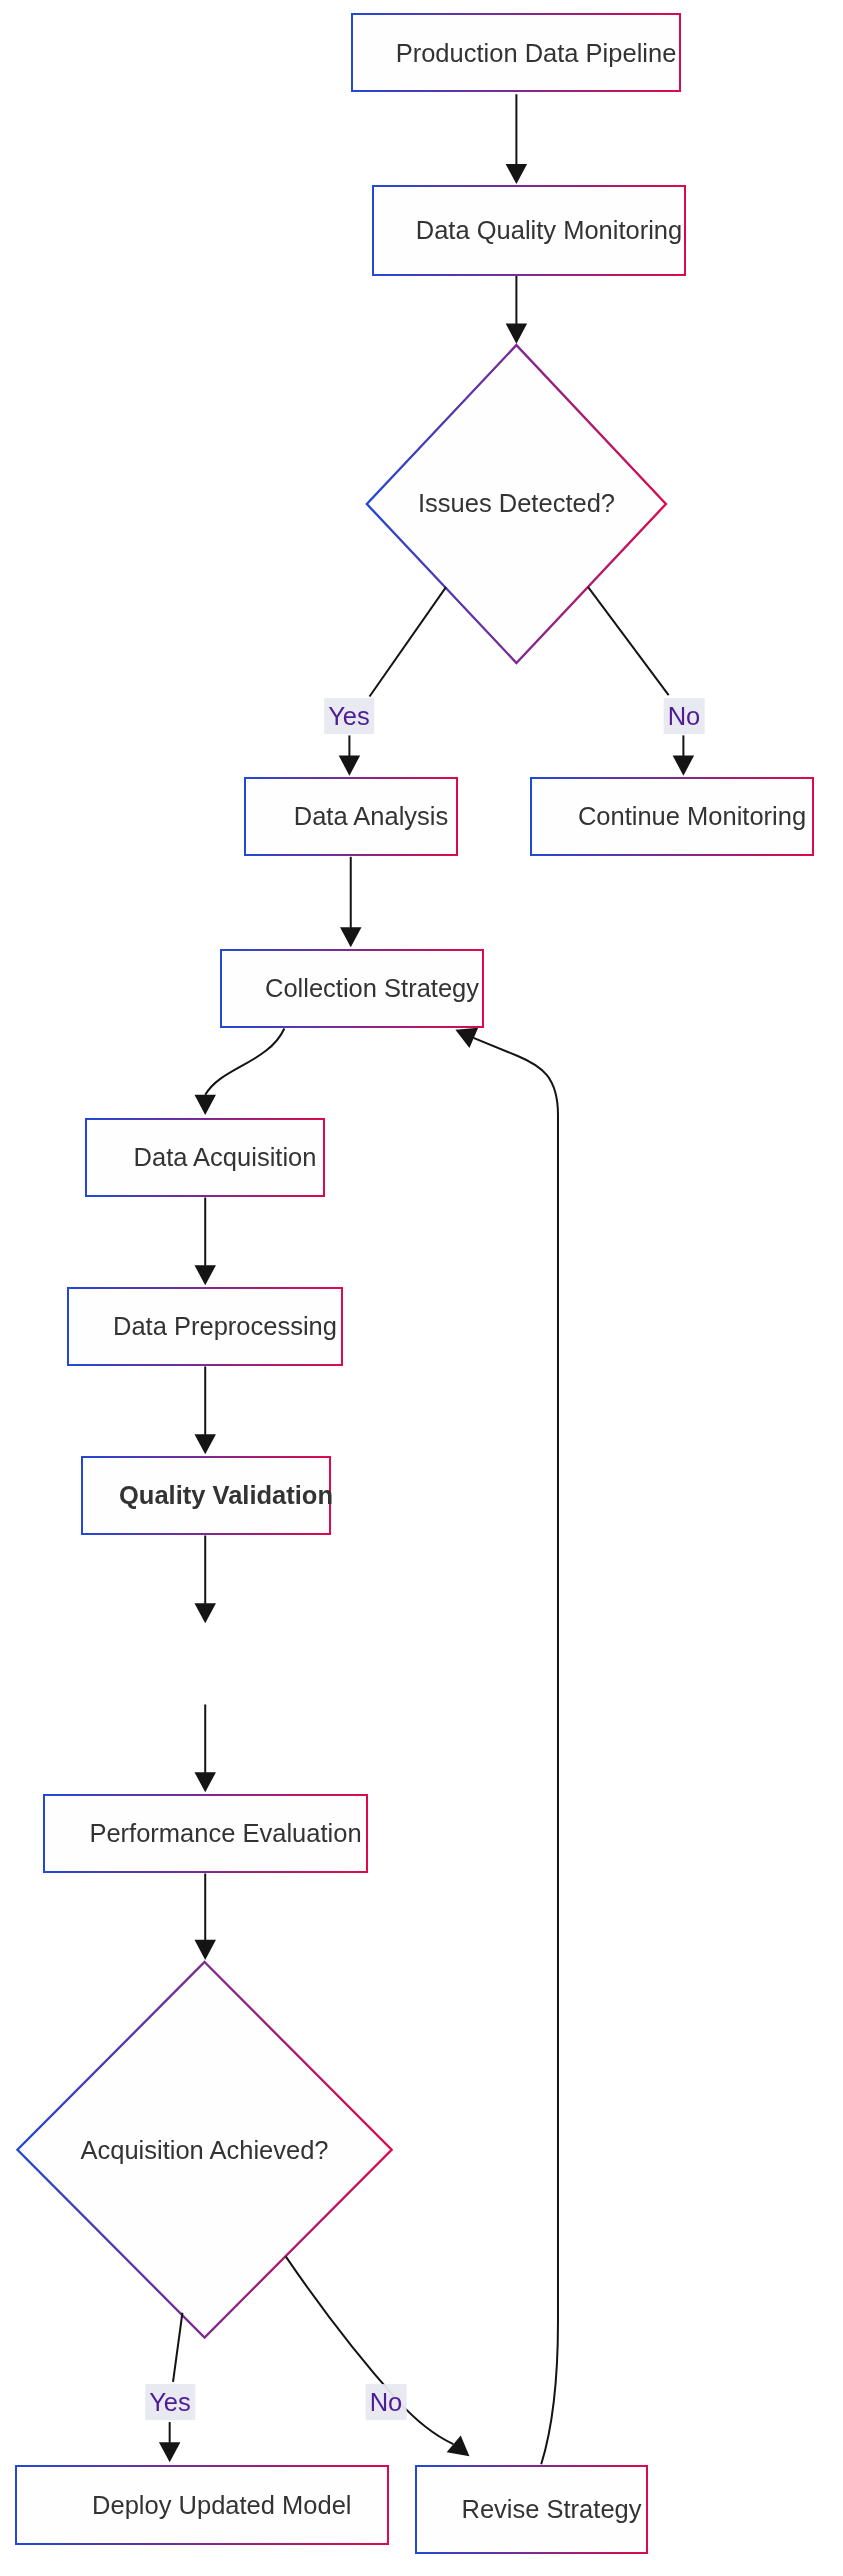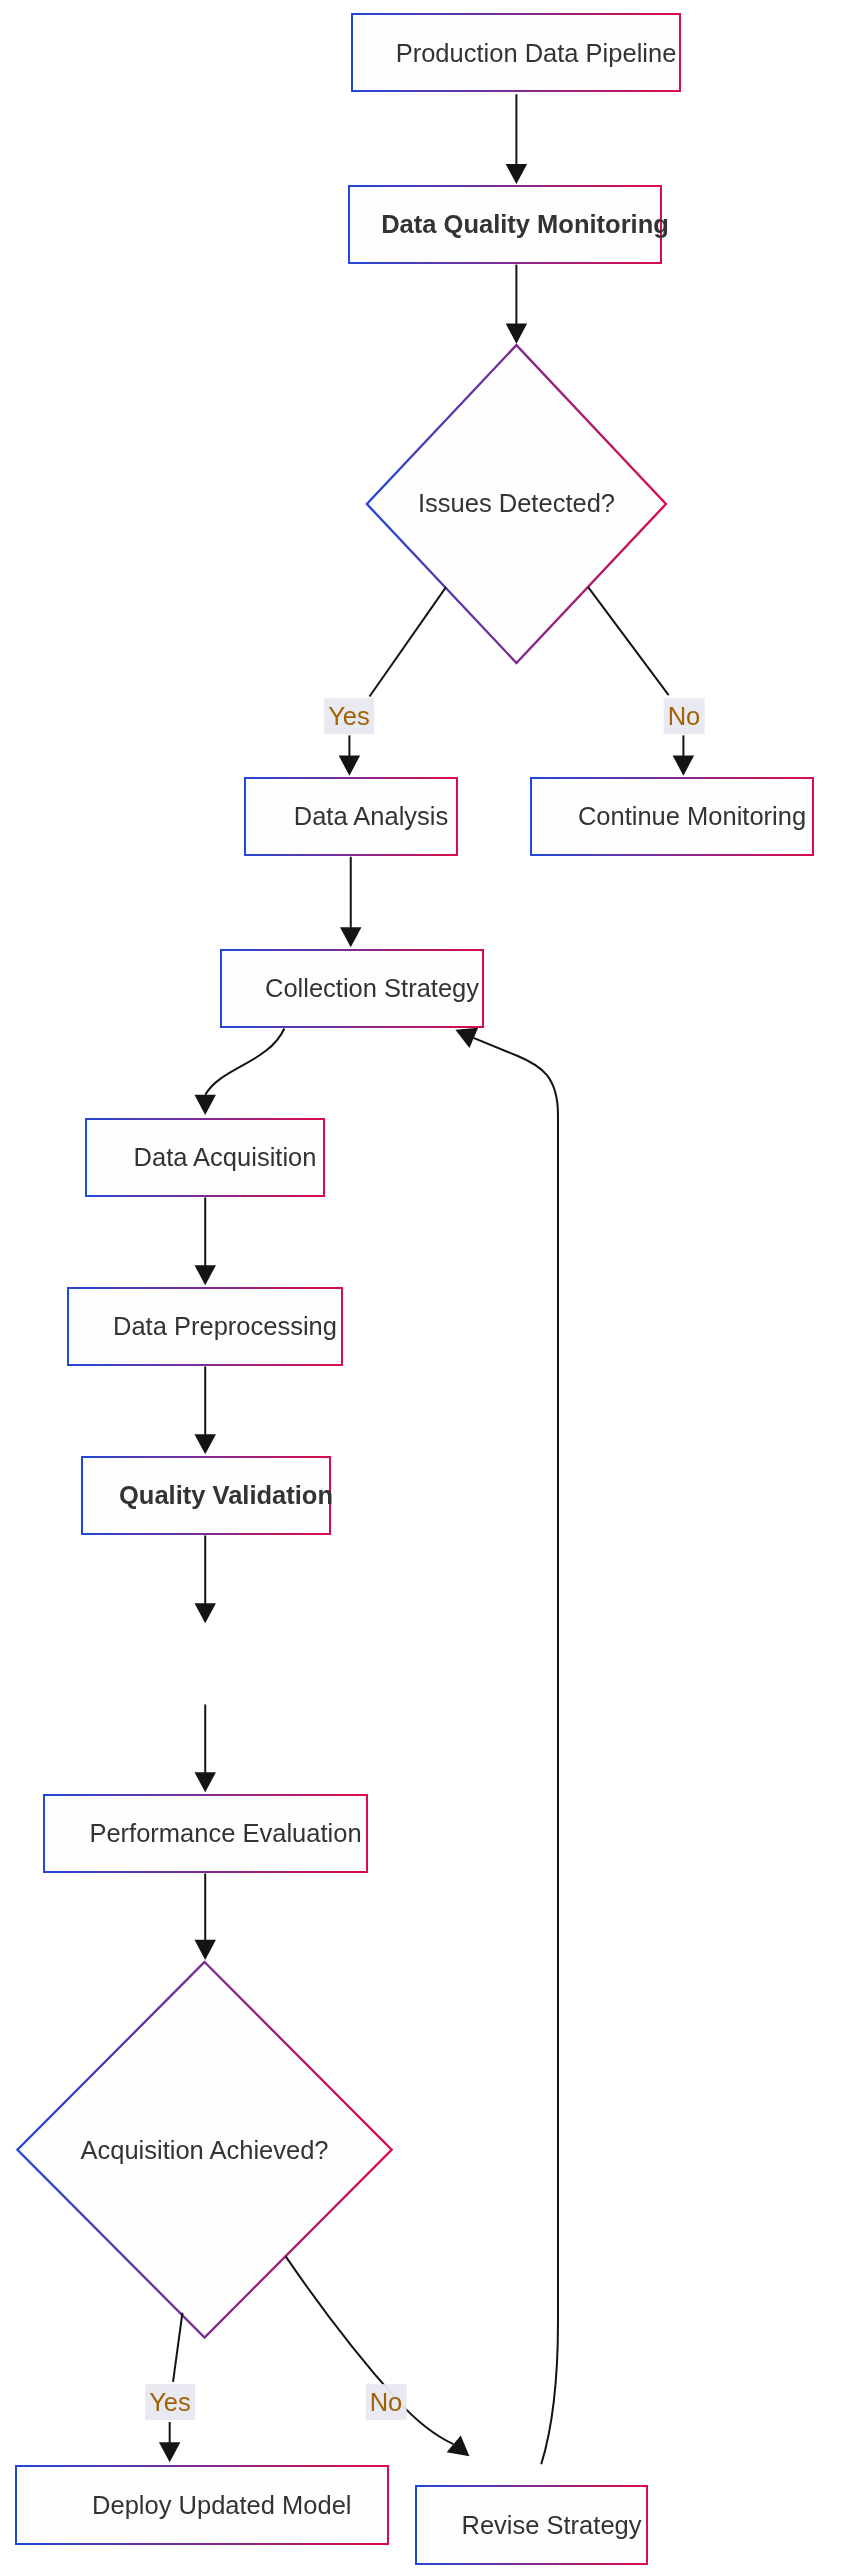--- a/index.html
+++ b/index.html
@@ -19,36 +19,36 @@
     font-size:25.5px;line-height:1.2;text-align:center;white-space:nowrap;
     box-sizing:border-box;
     padding-left:40px;
   }
   .dlabel{
     position:absolute;color:#333333;font-size:25.5px;line-height:1.2;
     display:flex;align-items:center;justify-content:center;text-align:center;white-space:nowrap;
   }
   .elabel{
     position:absolute;transform:translate(-50%,-50%);
-    background:rgba(232,232,240,0.95);color:#a16207;
+    background:rgba(232,232,240,0.95);color:#4c1d95;
     font-size:25.5px;line-height:1.35;padding:0.7px 4px;white-space:nowrap;
   }
   
   .n-production   {left:351px;top:13.4px;  width:330px;height:79px;}
-  .n-monitoring   {left:348px;top:185px; width:314px;height:79px;font-weight:bold;}
+  .n-monitoring   {left:372px;top:185px; width:314px;height:91px;}
   .n-analysis     {left:244px;top:777px;width:214px;height:79px;}
   .n-continue     {left:530px;top:777px;width:284px;height:79px;}
   .n-collection   {left:220px;top:949px;width:264px;height:79px;}
   .n-acquisition  {left:85px;top:1118px;width:240px;height:79px;}
   .n-preprocessing{left:67px;top:1287px;width:276px;height:79px;}
   .n-validation   {left:81px;top:1456px;width:250px;height:79px;font-weight:bold;}
   .n-retraining   {left:83px;top:1625px;width:246px;height:79px;}
   .n-evaluation   {left:43px; top:1794px;width:325px;height:79px;}
   .n-deploy       {left:14.8px; top:2465px;width:374px;height:80px;}
-  .n-revise       {left:415px;top:2465px;width:233px;height:80px;margin-top:20px;}
+  .n-revise       {left:415px;top:2465px;width:233px;height:89px;}
   .d-issues-label      {left:369px;top:478px; width:295px;height:51px;}
   .d-improvement-label {left:30px; top:2125px;width:349px;height:51px;}
   .l-yes1{left:349px;top:716px;}
   .l-no1 {left:684px;top:716px;}
   .l-yes2{left:170px;top:2402px;}
   .l-no2 {left:386px;top:2402px;}
 </style>
 </head>
 <body>
 

